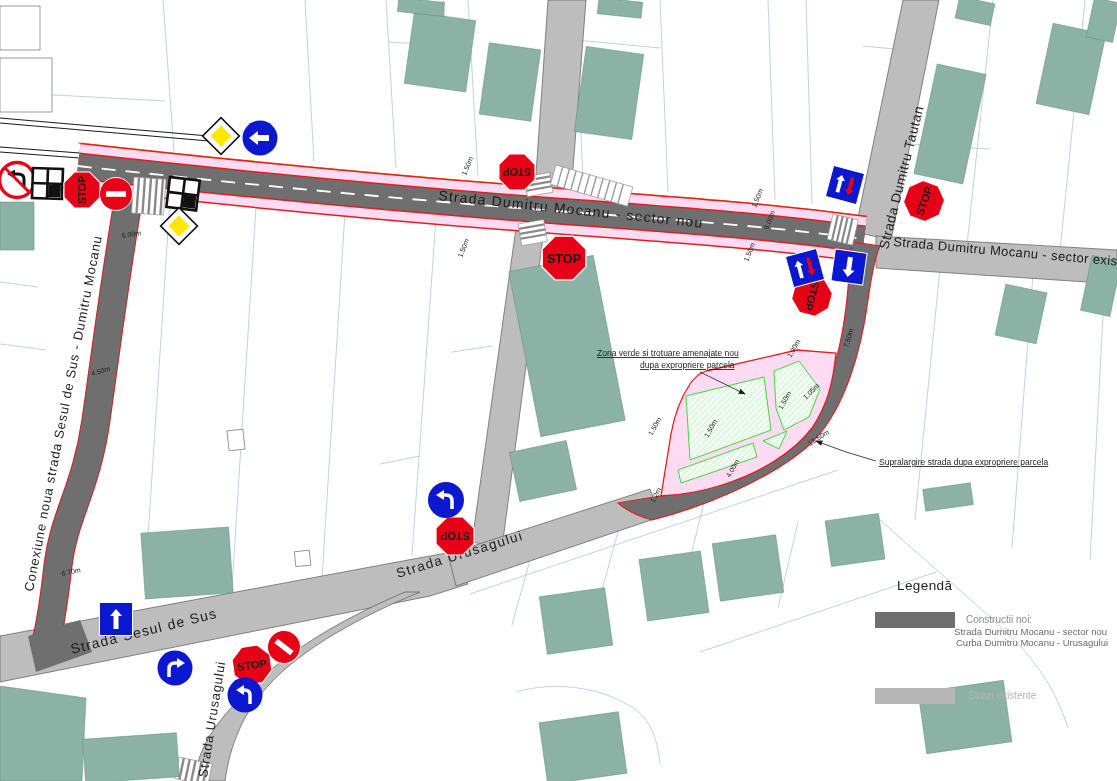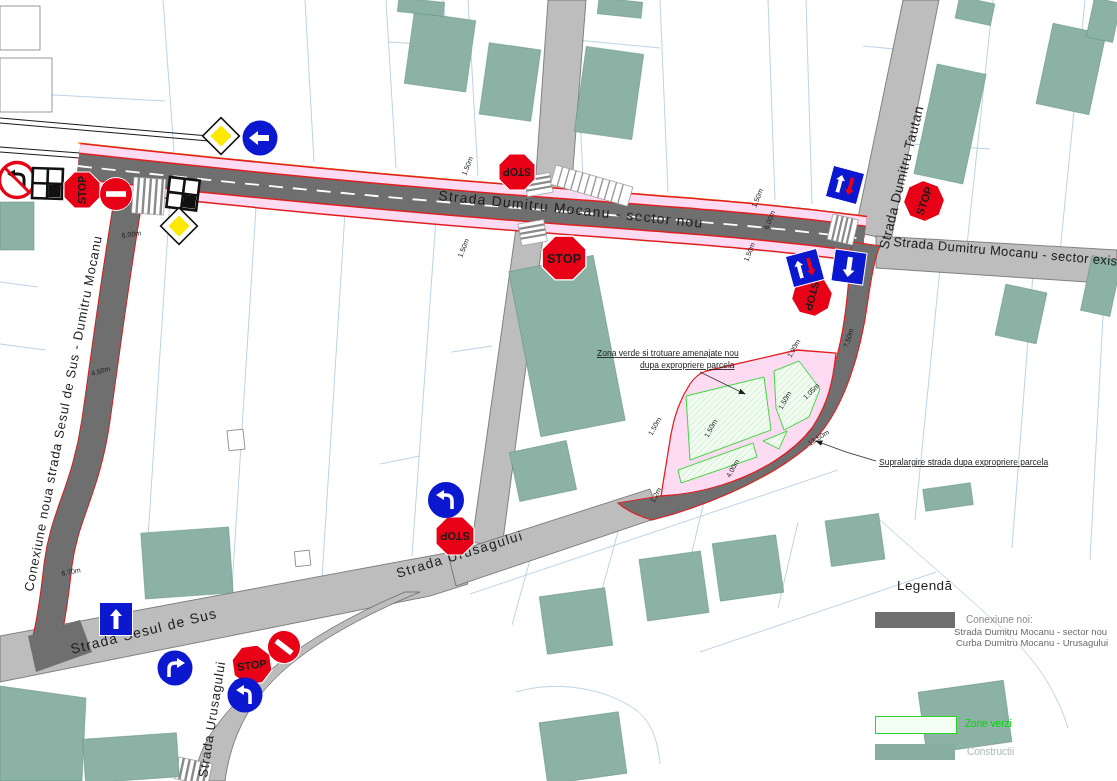--- a/index.html
+++ b/index.html
@@ -327,26 +327,22 @@
       <polygon points="5.5,9 10,3.5 7.4,3.5 7.4,-9 3.6,-9 3.6,3.5 1,3.5" fill="#e80016"></polygon>
     </g>
   </g>
 </svg>
 
 
 <div class="legend">
   <p class="legend-title">Legendă</p>
   <div class="lrow" style="top:34px;height:42px;width:245px;">
     <span class="sw sw-inv"></span>
-    <span class="llab" style="left:94px;top:2px;color:#8a8a8a;">Conexiune noi:</span>
+    <span class="llab" style="left:94px;top:2px;color:#8a8a8a;">Constructii noi:</span>
     <span class="lsub" style="left:82px;top:14px;">Strada Dumitru Mocanu - sector nou</span>
     <span class="lsub" style="left:84px;top:25px;">Curba Dumitru Mocanu - Urusagului</span>
   </div>
-  <div class="lrow" style="top:138px;height:18px;width:245px;">
-    <span class="sw sw-verzi"></span>
-    <span class="llab" style="left:93px;top:2px;color:#00d800;">Zone verzi</span>
-  </div>
-  <div class="lrow" style="top:166px;height:18px;width:245px;">
-    <span class="sw sw-constr"></span>
-    <span class="llab" style="left:95px;top:2px;color:#a9bcb5;">Constructii</span>
+  <div class="lrow" style="top:110px;height:18px;width:245px;">
+    <span class="sw sw-str"></span>
+    <span class="llab" style="left:96px;top:2px;color:#b3b3b3;">Strazi existente</span>
   </div>
 </div>
 </div>
 
 </body></html>

